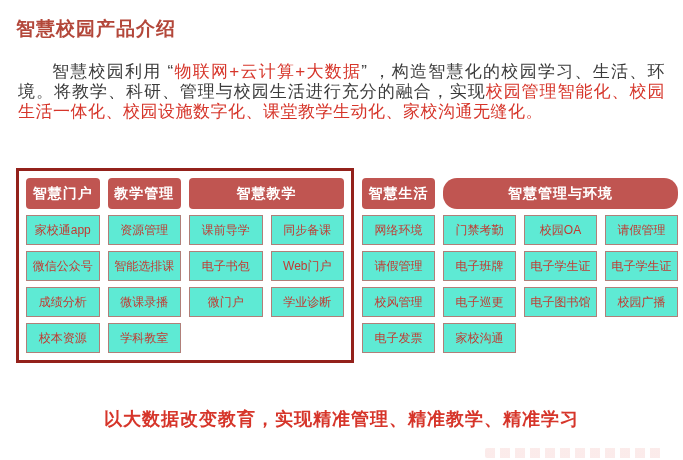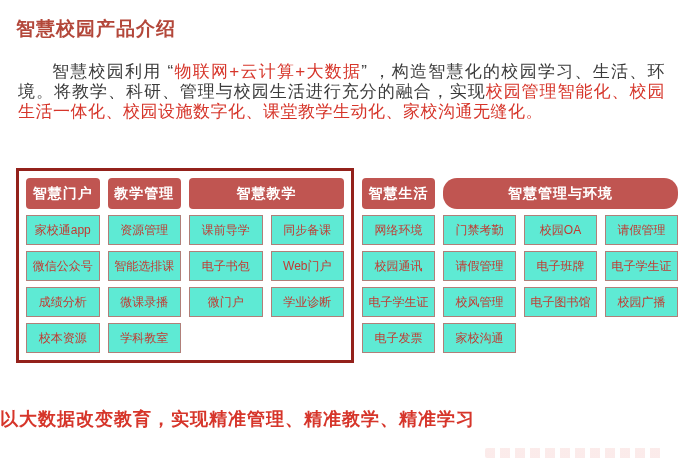--- a/index.html
+++ b/index.html
@@ -69,21 +69,21 @@
     height:28px;
     background:#5eead4;
     border:1px solid var(--cell-border);
     color:var(--cell-text);
     display:flex;align-items:center;justify-content:center;
     font-size:12px;
     white-space:nowrap;
   }
   .slogan{
     margin-top:44px;
-    text-align:left;
+    text-align:center;
     font-size:18px;
     font-weight:bold;
     color:var(--highlight-red);
     letter-spacing:1px;
   }
   .watermark{
     position:absolute;right:18px;bottom:2px;
     width:180px;height:10px;opacity:.16;border-radius:2px;
     background:repeating-linear-gradient(90deg,#e8837e 0 10px,transparent 10px 15px);
   }
@@ -128,27 +128,27 @@
     <div class="group right">
       <div class="grid">
         <div class="hdr">智慧生活</div>
         <div class="hdr span3">智慧管理与环境</div>
 
         <div class="cell">网络环境</div>
         <div class="cell">门禁考勤</div>
         <div class="cell">校园OA</div>
         <div class="cell">请假管理</div>
 
-        <div class="cell">校园通讯</div>
         <div class="cell">请假管理</div>
         <div class="cell">电子班牌</div>
 
         <div class="cell">电子学生证</div>
         <div class="cell">电子学生证</div>
         <div class="cell">校风管理</div>
+        <div class="cell">电子巡更</div>
 
         <div class="cell">电子图书馆</div>
         <div class="cell">校园广播</div>
         <div class="cell">电子发票</div>
         <div class="cell">家校沟通</div>
       </div>
     </div>
 
   </section>
 

